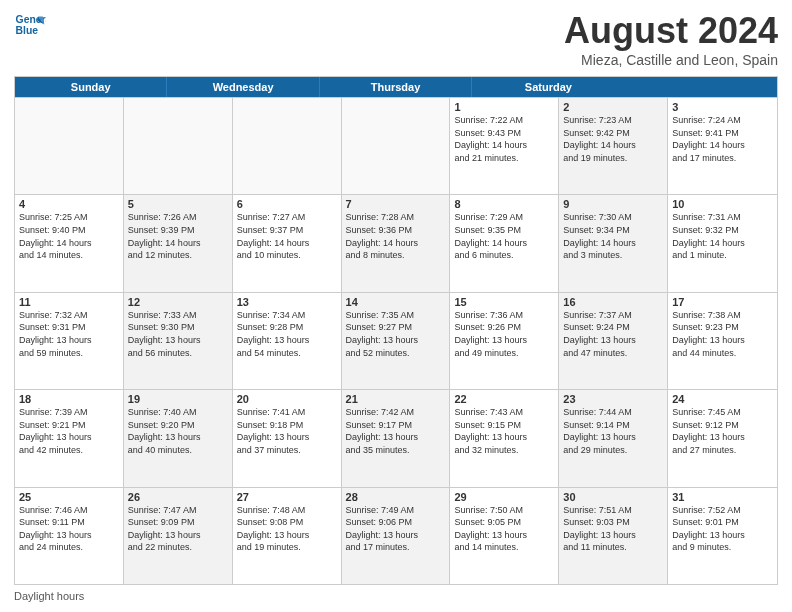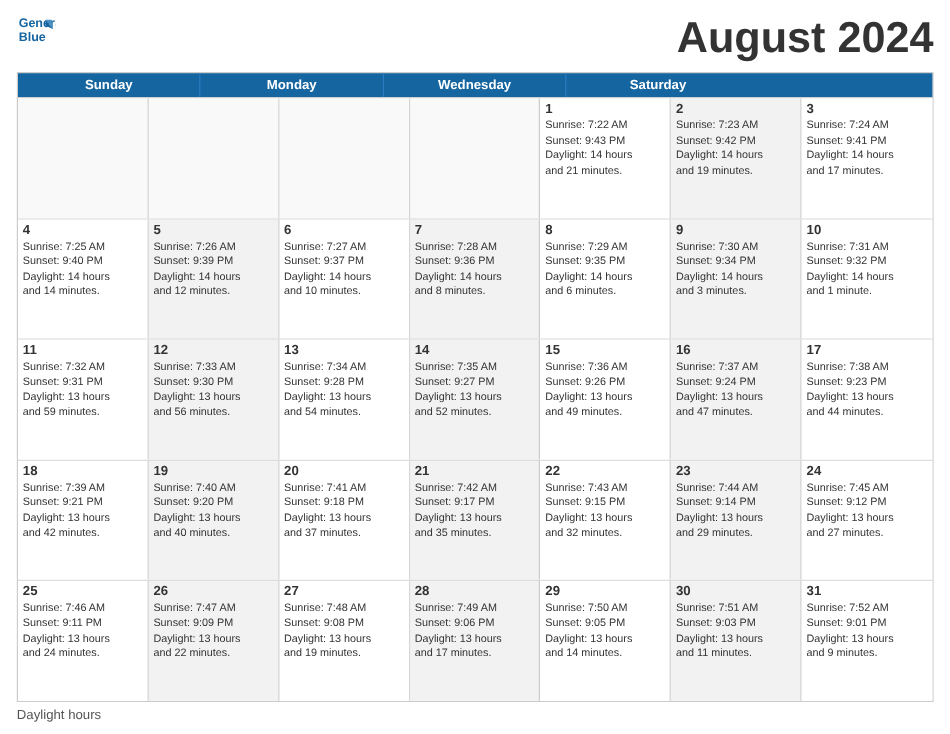--- a/index.html
+++ b/index.html
@@ -112,28 +112,29 @@
     <div class="logo">
       <svg class="logo-icon" viewBox="0 0 40 40">
         <text x="2" y="16" font-size="13" font-weight="bold" fill="#1565a0">General</text>
         <text x="2" y="30" font-size="13" font-weight="bold" fill="#1565a0">Blue</text>
         <polygon points="30,8 38,18 30,14" fill="#1565a0"></polygon>
         <polygon points="30,8 38,18 36,8" fill="#4a90c4"></polygon>
       </svg>
     </div>
     <div class="title-block">
       <div class="main-title">August 2024</div>
+      <div class="subtitle">Mieza, Castille and Leon, Spain</div>
     </div>
   </div>
 
   <div class="calendar">
     <div class="cal-header-row">
     <div class="cal-header-cell">Sunday</div>
-        <div class="cal-header-cell">Monday</div>
         <div class="cal-header-cell">Wednesday</div>
+        <div class="cal-header-cell">Thursday</div>
         <div class="cal-header-cell">Saturday</div>
       </div>
     <div class="cal-body">
     <div class="cal-week">
           <div class="cal-cell empty"></div>
           <div class="cal-cell empty"></div>
           <div class="cal-cell empty"></div>
           <div class="cal-cell empty"></div>
           <div class="cal-cell">
             <span class="day-num">1</span>

